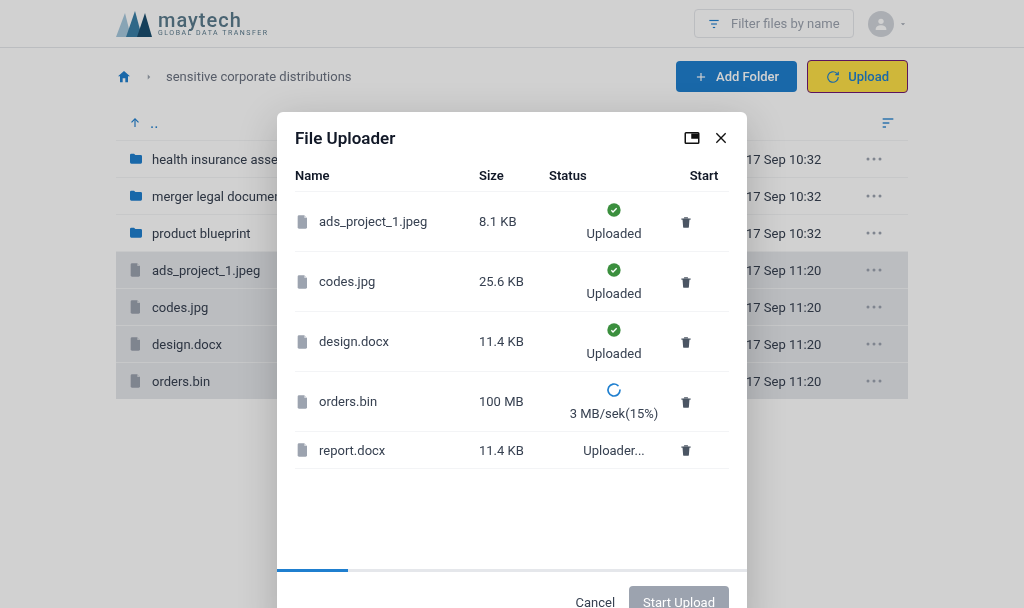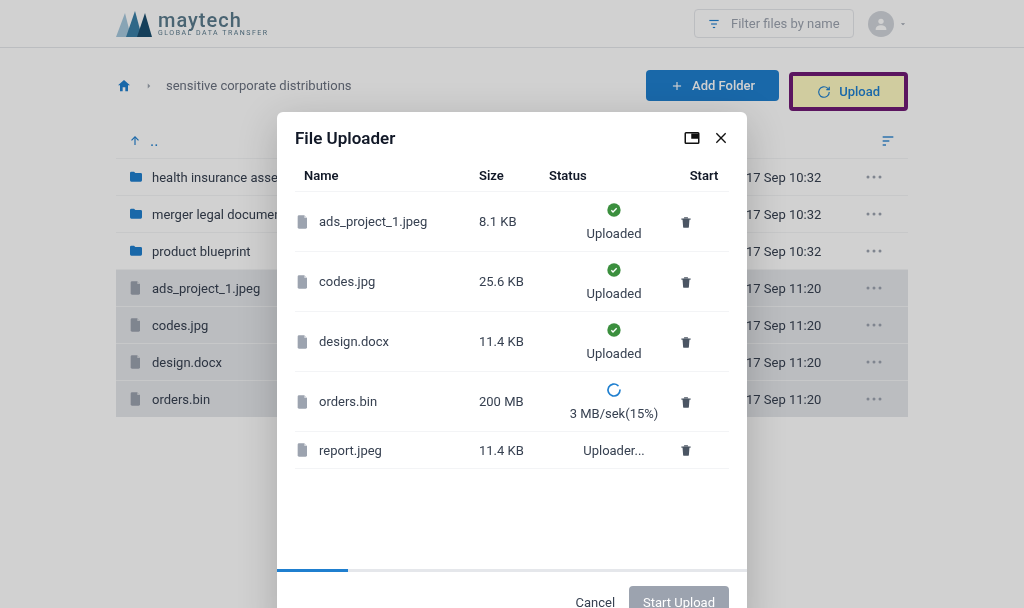--- a/index.html
+++ b/index.html
@@ -13,23 +13,23 @@
 .logo-tag { font-size: 7px; color: #5a7a8c; letter-spacing: 1.5px; }
 .header-spacer { flex: 1; }
 .filter-box { display: flex; align-items: center; gap: 10px; border: 1px solid #e5e7eb; border-radius: 4px; padding: 6px 12px; width: 160px; color: #9ca3af; font-size: 13px; }
 .avatar-menu { display: flex; align-items: center; gap: 4px; margin-left: 14px; color: #9ca3af; }
 .avatar-circle { width: 26px; height: 26px; border-radius: 50%; background: #d1d5db; display: flex; align-items: center; justify-content: center; }
 
 .toolbar { display: flex; align-items: center; padding: 12px 116px; }
 .breadcrumb { display: flex; align-items: center; gap: 12px; font-size: 13px; color: #6b7280; }
 .home-icon { color: #1f7fcf; }
 .toolbar-spacer { flex: 1; }
-.btn { display: inline-flex; align-items: center; gap: 8px; padding: 8px 24px; border-radius: 4px; font-size: 13px; font-weight: 500; border: none; cursor: pointer; }
+.btn { display: inline-flex; align-items: center; gap: 8px; padding: 8px 18px; border-radius: 4px; font-size: 13px; font-weight: 500; border: none; cursor: pointer; }
 .btn-primary { background: #1f7fcf; color: #fff; }
-.btn-outline { background: #fef9c3; color: #1f7fcf; border: 4px solid #701a75; margin-left: 10px; margin-top: 12px; }
+.btn-outline { background: #fde047; color: #1f7fcf; border: 1px solid #701a75; margin-left: 10px; }
 
 .list-area { padding: 0 116px; }
 .list-head { display: flex; align-items: center; padding: 8px 12px; color: #1f7fcf; }
 .up-icon { margin-right: 8px; }
 .sort-icon { margin-left: auto; }
 .file-row { display: flex; align-items: center; padding: 10px 12px; font-size: 13px; color: #374151; border-top: 1px solid #f3f4f6; }
 .file-row.sel { background: #e5e7eb; }
 .file-row .icon-slot { width: 24px; display: flex; }
 .file-row .name { flex: 1; }
 .file-row .date { width: 120px; text-align: left; color: #374151; }
@@ -39,21 +39,21 @@
 .modal { width: 470px; background: #fff; border-radius: 6px; box-shadow: 0 10px 40px rgba(0,0,0,0.2); overflow: hidden; }
 .modal-head { display: flex; align-items: center; padding: 16px 18px 6px; }
 .modal-title { font-size: 17px; font-weight: 600; color: #111827; }
 .modal-head-spacer { flex: 1; }
 .modal-head .hicon { margin-left: 12px; cursor: pointer; }
 .modal-sub { display: flex; align-items: center; padding: 10px 18px 4px; }
 .add-files-btn { border: 1px solid #1f7fcf; color: #1f7fcf; background: #fff; border-radius: 4px; padding: 6px 12px; font-size: 13px; display: inline-flex; align-items: center; gap: 6px; cursor: pointer; }
 .delete-all { font-size: 13px; color: #4b5563; cursor: pointer; }
 .modal-table { padding: 4px 18px 0; }
 .mt-head { display: flex; font-size: 13px; font-weight: 600; color: #111827; padding: 10px 0 8px; border-bottom: 1px solid #f3f4f6; }
-.col-name { flex: 1; margin-left: 9px; }
+.col-name { flex: 1; }
 .col-size { width: 70px; }
 .col-status { width: 130px; }
 .col-action { width: 50px; text-align: center; }
 .mt-row { display: flex; align-items: center; font-size: 13px; color: #374151; padding: 10px 0; border-bottom: 1px solid #f3f4f6; }
 .mt-row .fname { display: flex; align-items: center; gap: 8px; flex: 1; }
 .status-cell { display: flex; align-items: center; gap: 8px; width: 130px; flex-direction: column; }
 .trash { color: #4b5563; cursor: pointer; width: 50px; text-align: center; }
 .modal-space { height: 100px; }
 .progress-bar { height: 3px; background: #e5e7eb; position: relative; }
 .progress-fill { position: absolute; left: 0; top: 0; height: 100%; background: #1f7fcf; }
@@ -378,21 +378,21 @@
           <div class="mt-row">
             <span class="fname">
               <span>
                 <svg width="16" height="16" viewBox="0 0 24 24" fill="#9ca3af">
                   <path d="M6 2h8l4 4v14a2 2 0 0 1-2 2H6a2 2 0 0 1-2-2V4a2 2 0 0 1 2-2z"></path>
                   <path d="M14 2v4h4" fill="#fff" opacity="0.6"></path>
                 </svg>
               </span>
               <span>orders.bin</span>
             </span>
-            <span class="col-size">200 MB</span>
+            <span class="col-size">100 MB</span>
             <span class="status-cell">
               <span>
                 <svg width="16" height="16" viewBox="0 0 24 24" fill="none" stroke="#1f7fcf" stroke-width="2.5">
                   <path d="M21 12a9 9 0 1 1-3-6.7" stroke-linecap="round"></path>
                 </svg>
               </span>
               <span>3 MB/sek(15%)</span>
             </span>
             <span class="trash">
               <svg width="14" height="14" viewBox="0 0 24 24" fill="#4b5563">
@@ -402,21 +402,21 @@
             </span>
           </div>
           <div class="mt-row">
             <span class="fname">
               <span>
                 <svg width="16" height="16" viewBox="0 0 24 24" fill="#9ca3af">
                   <path d="M6 2h8l4 4v14a2 2 0 0 1-2 2H6a2 2 0 0 1-2-2V4a2 2 0 0 1 2-2z"></path>
                   <path d="M14 2v4h4" fill="#fff" opacity="0.6"></path>
                 </svg>
               </span>
-              <span>report.jpeg</span>
+              <span>report.docx</span>
             </span>
             <span class="col-size">11.4 KB</span>
             <span class="status-cell">
               <span>Uploader...</span>
             </span>
             <span class="trash">
               <svg width="14" height="14" viewBox="0 0 24 24" fill="#4b5563">
                 <path d="M6 7h12l-1 13a2 2 0 0 1-2 2H9a2 2 0 0 1-2-2zM9 4h6l1 2H8z"></path>
                 <rect x="4" y="6" width="16" height="2"></rect>
               </svg>

